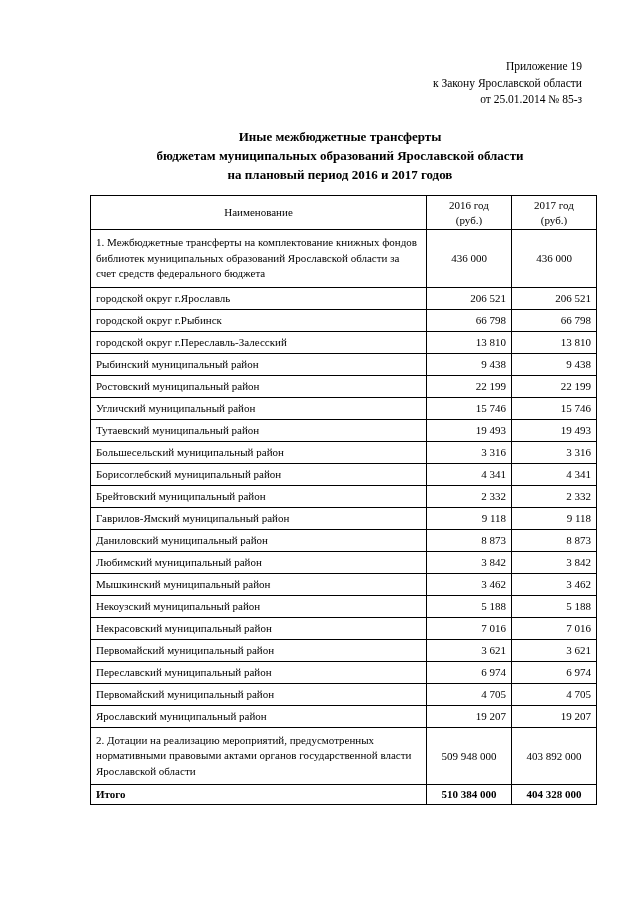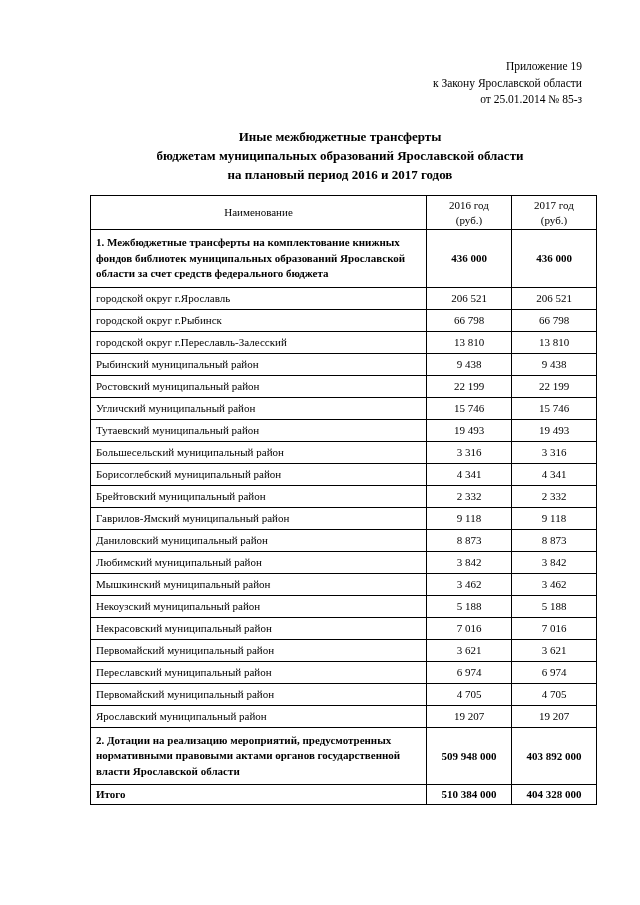--- a/index.html
+++ b/index.html
@@ -76,24 +76,24 @@
 
   thead td {
     text-align: center;
     padding-top: 6px;
     padding-bottom: 6px;
     line-height: 15px;
   }
   .hdr-sub { display: block; }
 
   td.name { text-align: left; }
-  td.num  { text-align: center; padding-right: 8px; white-space: nowrap; }
+  td.num  { text-align: right; padding-right: 8px; white-space: nowrap; }
 
   tr.section td {
-    font-weight: bold;
+    font-weight: normal;
     padding-top: 5px;
     padding-bottom: 5px;
   }
   tr.section td.num { text-align: center; padding-right: 5px; }
   tr.section td.name { line-height: 15.5px; }
 
   tr.total td {
     font-weight: bold;
   }
   tr.total td.num { text-align: center; padding-right: 5px; }

